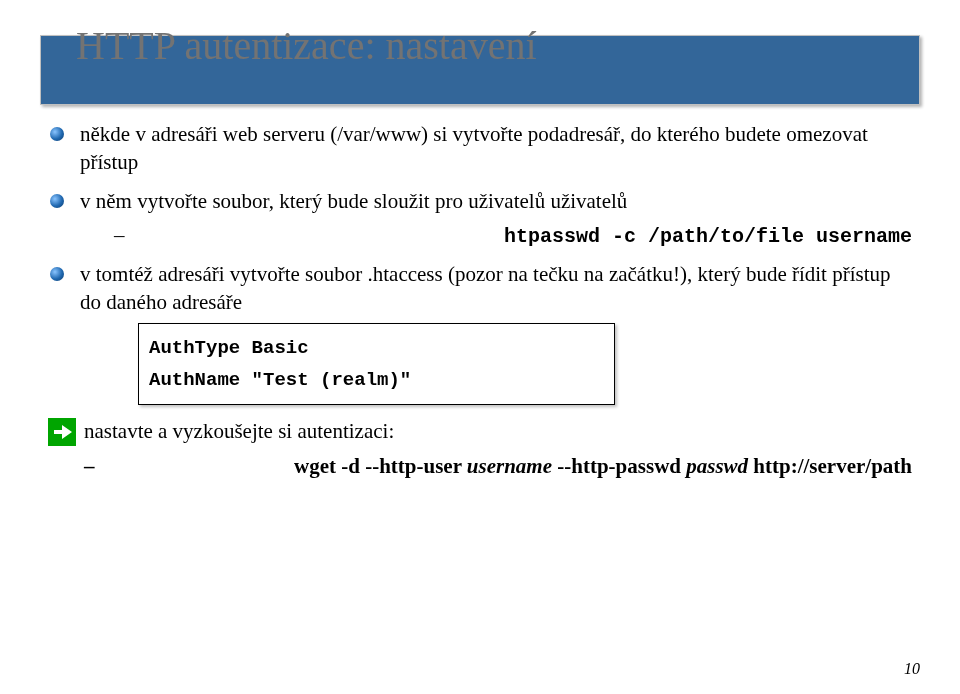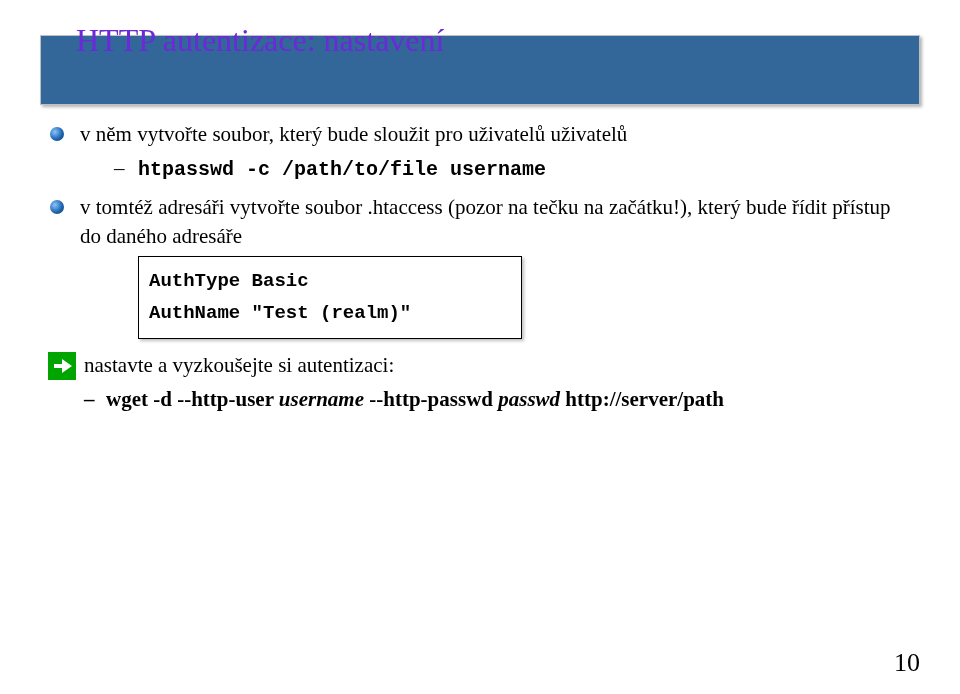--- a/index.html
+++ b/index.html
@@ -19,22 +19,22 @@
     right: 40px;
     height: 70px;
     background: #336699;
     border: 1px solid #c0c0c0;
     box-shadow: 2px 2px 3px rgba(0,0,0,0.3);
   }
   .title-text {
     position: absolute;
     top: 22px;
     left: 76px;
-    font-size: 32px;
-    color: #6d28d9;
+    font-size: 40px;
+    color: #737373;
     font-weight: normal;
     z-index: 2;
   }
   .content {
     position: absolute;
     top: 120px;
     left: 48px;
     right: 48px;
     font-size: 21px;
     line-height: 1.35;
@@ -53,39 +53,40 @@
     width: 14px;
     height: 14px;
     border-radius: 50%;
     background: radial-gradient(circle at 35% 35%, #89c4ff 0%, #2068b0 55%, #0a3a6a 100%);
   }
   .dash-list { list-style: none; margin-top: 6px; }
   .dash-item {
     position: relative;
     padding-left: 58px;
     margin-bottom: 8px;
+    text-align: right;
   }
   .dash-item::before {
     content: "–";
     position: absolute;
     left: 34px;
     top: 0;
   }
   .mono {
     font-family: "Courier New", monospace;
     font-weight: bold;
     font-size: 20px;
   }
   .code-box {
     margin-left: 58px;
     margin-top: 6px;
     margin-bottom: 10px;
     border: 1px solid #000000;
     padding: 8px 10px;
-    width: 384px;
+    width: 477px;
     box-shadow: 2px 2px 3px rgba(0,0,0,0.25);
     font-family: "Courier New", monospace;
     font-weight: bold;
     font-size: 19px;
     line-height: 1.7;
   }
   .italic { font-style: italic; }
   .arrow-icon {
     display: inline-block;
     width: 28px;
@@ -98,32 +99,36 @@
   .arrow-icon svg { display: block; }
   .arrow-row {
     position: relative;
     padding-left: 36px;
     margin-top: 12px;
   }
   .page-num {
     position: absolute;
     bottom: 16px;
     right: 40px;
-    font-size: 26px;
+    font-size: 16px;
+    font-style: italic;
   }
 </style>
 <style>.arrow-row .dash-item::before{left:0;}</style></head>
 <body>
 
 <div class="title-bar"></div>
 <div class="title-text">HTTP autentizace: nastavení</div>
 
 <div class="content">
   <ul class="bullet-list">
 
+    <li class="bullet-item">
+      <span>někde v adresáři web serveru (/var/www) si vytvořte podadresář, do kterého budete omezovat přístup</span>
+    </li>
 
     <li class="bullet-item">
       <span>v něm vytvořte soubor, který bude sloužit pro uživatelů uživatelů</span>
       <ul class="dash-list">
         <li class="dash-item">
           <span class="mono">htpasswd -c /path/to/file username</span>
         </li>
       </ul>
     </li>
 

